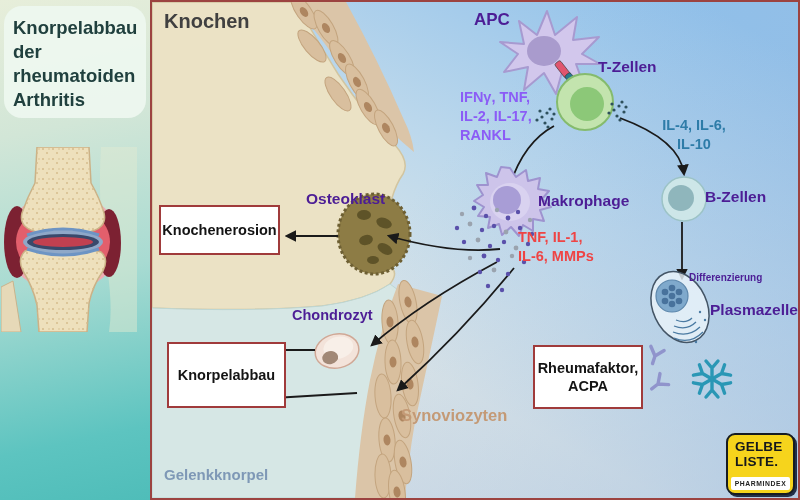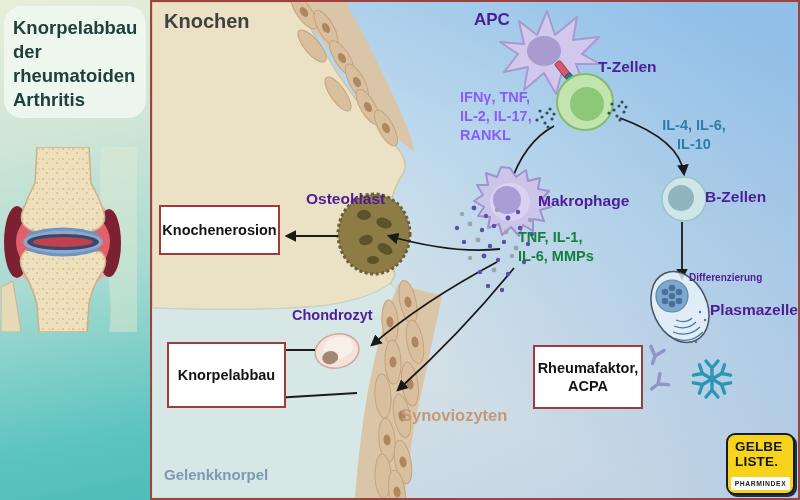--- a/index.html
+++ b/index.html
@@ -17,21 +17,21 @@
   
   .main { position:absolute; left:150px; top:0; width:650px; height:500px;
     border:2px solid #9c4340; }
   .main svg.bg { position:absolute; inset:0; width:100%; height:100%; }
 
   .lbl { position:absolute; font-weight:700; color:#4c1d95; white-space:nowrap; }
   .preline { white-space:pre-line; }
   .sz17 { font-size:17px; } .sz16 { font-size:15.5px; } .sz15 { font-size:14.5px; }
   .green  { color:#8b5cf6; line-height:1.32; }
   .blue   { color:#2e7ca8; line-height:1.32; text-align:center; }
-  .purple { color:#15803d; line-height:1.32; }
+  .purple { color:#ef4444; line-height:1.32; }
   .tan    { color:#c49a76; font-size:16.5px; }
   .bluegray { color:#7e98b6; font-size:15px; }
   .olive  { color:#404040; font-size:20px; }
 
   .obox { position:absolute; background:#fff; border:2px solid #a03b3b;
     display:flex; align-items:center; justify-content:center; text-align:center;
     font-weight:700; font-size:14.5px; color:#141414; line-height:1.25; }
 
   
   .logo { position:absolute; right:5px; bottom:5px; width:69px; height:62px;

